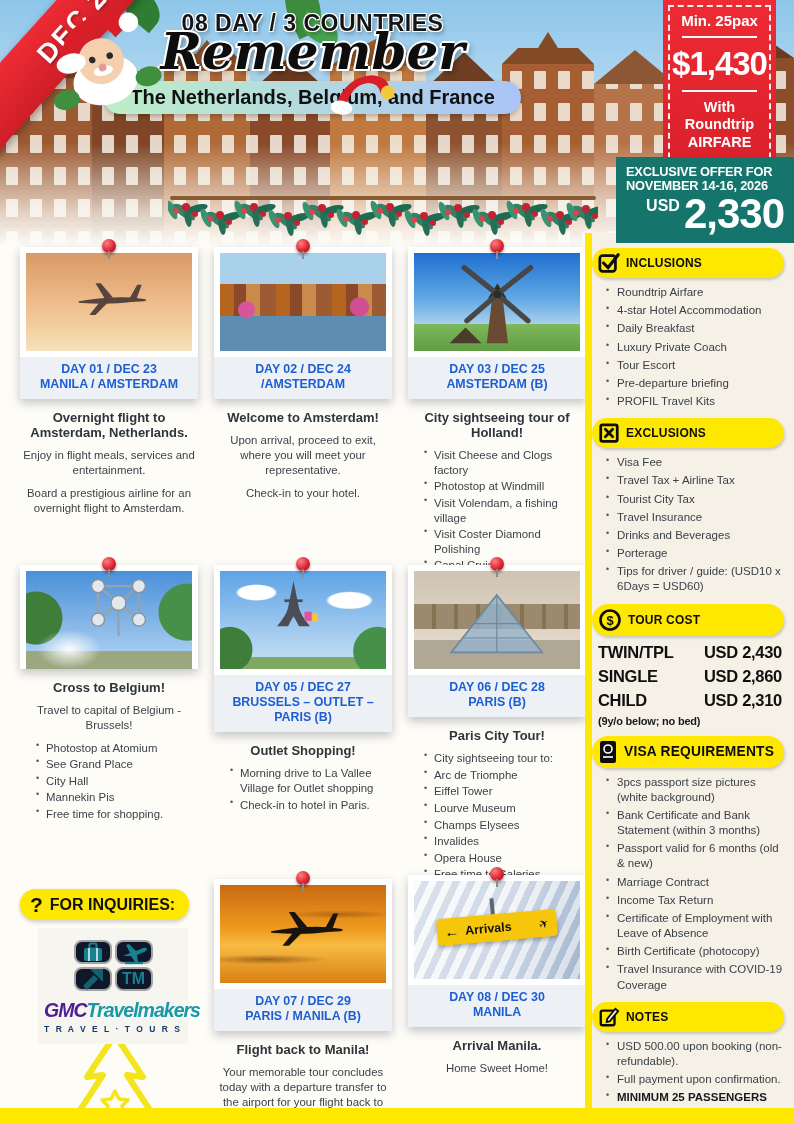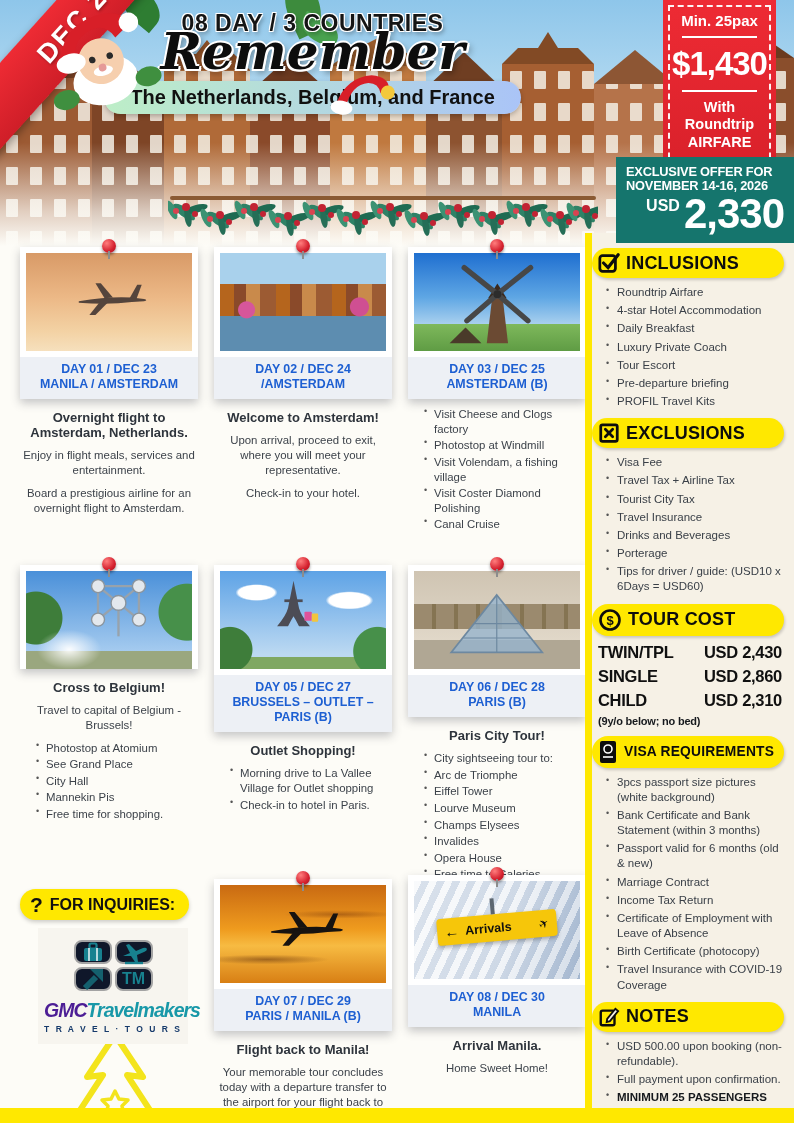--- a/index.html
+++ b/index.html
@@ -140,21 +140,21 @@
   .brand .btmk{color:#1898a8;}
   .tagline{margin-top:2px;font-weight:700;font-size:8.5px;letter-spacing:2px;color:#163a6b;}
   .tree{position:absolute;left:-10px;top:150px;width:210px;height:190px;z-index:1;}
 
   
   .sidebar{position:absolute;top:233px;right:0;width:209px;height:875px;background:#f6f1e6;
       border-left:7px solid #ffe800;padding:6px 10px 0 4px;}
   .shead{display:flex;align-items:center;gap:6px;background:#ffe800;border-radius:16px;
       padding:4px 6px;margin:9px 0 7px -4px;box-shadow:1px 2px 3px rgba(0,0,0,.18);}
   .shead .sicon{flex:0 0 auto;display:flex;align-items:center;}
-  .shead .st{font-weight:800;font-size:18px;color:#0d0d0d;letter-spacing:.2px;}
+  .shead .st{font-weight:800;font-size:12px;color:#0d0d0d;letter-spacing:.2px;}
   .shead .st.small{font-size:13.8px;}
   .slist{list-style:none;margin:0 0 4px;padding:0 0 0 10px;}
   .slist li{position:relative;padding-left:11px;margin:3px 0;font-size:11.5px;line-height:1.32;color:#3a4048;}
   .slist li::before{content:"\2022";position:absolute;left:0;top:0;font-size:9px;color:#555;}
   .slist li.bold{font-weight:800;color:#16191d;}
   .costrow{display:flex;justify-content:space-between;margin:5px 2px;font-weight:800;font-size:16.5px;color:#101010;letter-spacing:-.3px;}
   .costnote{font-weight:700;font-size:11px;color:#16191d;margin:2px 2px 4px;letter-spacing:-.2px;}
 
   .bottombar{position:absolute;left:0;bottom:0;width:794px;height:15px;background:#ffe800;z-index:7;}
 </style>
@@ -344,20 +344,21 @@
             </g>
             <circle cx="50" cy="25" r="3" fill="#2c2c2c"></circle>
           </svg>
         </div>
         <div class="plabel">
           <div>DAY 03 / DEC 25</div>
           <div>AMSTERDAM (B)</div>
         </div>
       </div>
       <div class="dtext">
+        <p class="dhead">City sightseeing tour of Holland!</p>
         <ul class="dlist">
           <li>Visit Cheese and Clogs factory</li>
           <li>Photostop at Windmill</li>
           <li>Visit Volendam, a fishing village</li>
           <li>Visit Coster Diamond Polishing</li>
           <li>Canal Cruise</li>
         </ul>
       </div>
     </div>
 

